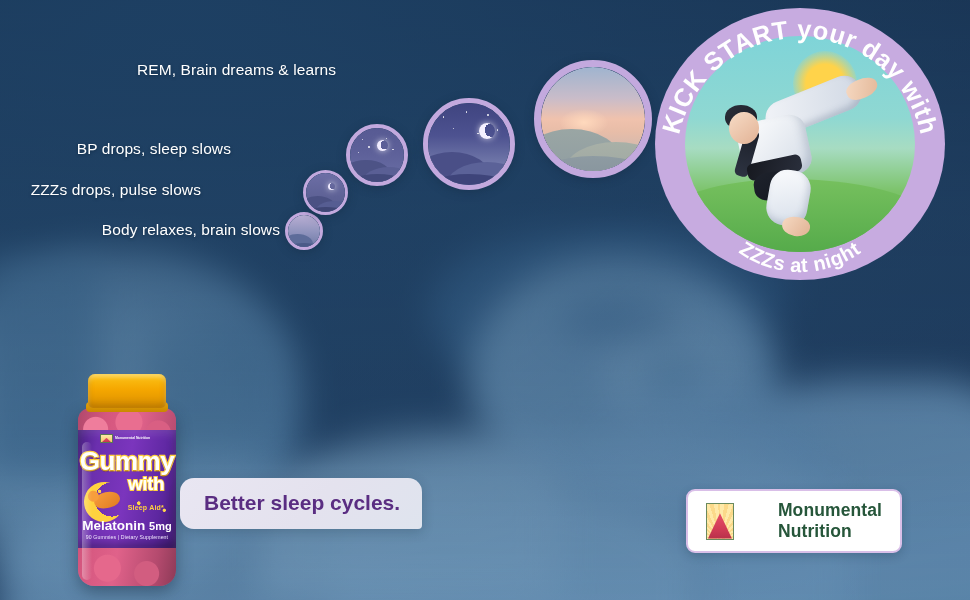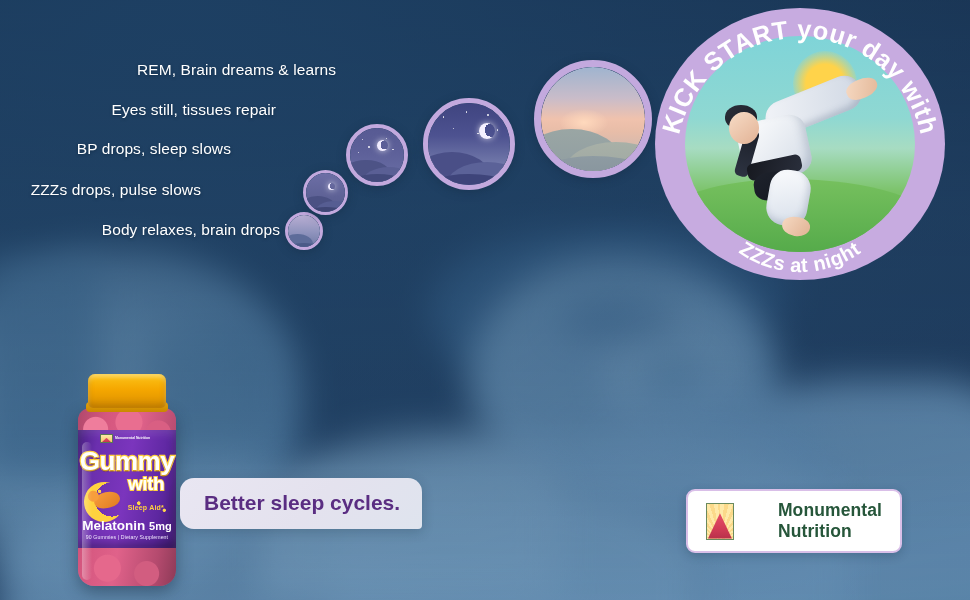--- a/index.html
+++ b/index.html
@@ -212,24 +212,23 @@
     <span class="p-arm"></span>
     <span class="p-duvet2"></span>
     <span class="p-duvet"></span>
     <span class="p-blanket-fold"></span>
     <span class="p-night"></span>
   </div>
   <div class="bg-veil"></div>
   <div class="bg-veil2"></div>
 
   <div class="stage-label" style="right:634px;top:61px;">REM, Brain dreams &amp; learns</div>
-  <div class="stage-label" style="right:694px;top:101px;">Eyes still, tissues repair</div>
   <div class="stage-label" style="right:739px;top:140px;">BP drops, sleep slows</div>
   <div class="stage-label" style="right:769px;top:181px;">ZZZs drops, pulse slows</div>
-  <div class="stage-label" style="right:690px;top:221px;">Body relaxes, brain drops</div>
+  <div class="stage-label" style="right:690px;top:221px;">Body relaxes, brain slows</div>
 
   <div class="stage-circle" style="left:285px;top:212px;width:38px;height:38px;border-width:3px;">
     <div class="sc-inner">
       <div class="sky" style="background:linear-gradient(180deg,#b9aed3 0%,#8f93bd 55%,#6f7aa6 100%);"></div>
       <div class="hill-a" style="background:#5d6c9a;"></div>
       <div class="hill-c" style="background:#4a5a88;"></div>
     </div>
   </div>
 
   <div class="stage-circle" style="left:303px;top:170px;width:45px;height:45px;border-width:3.5px;">

